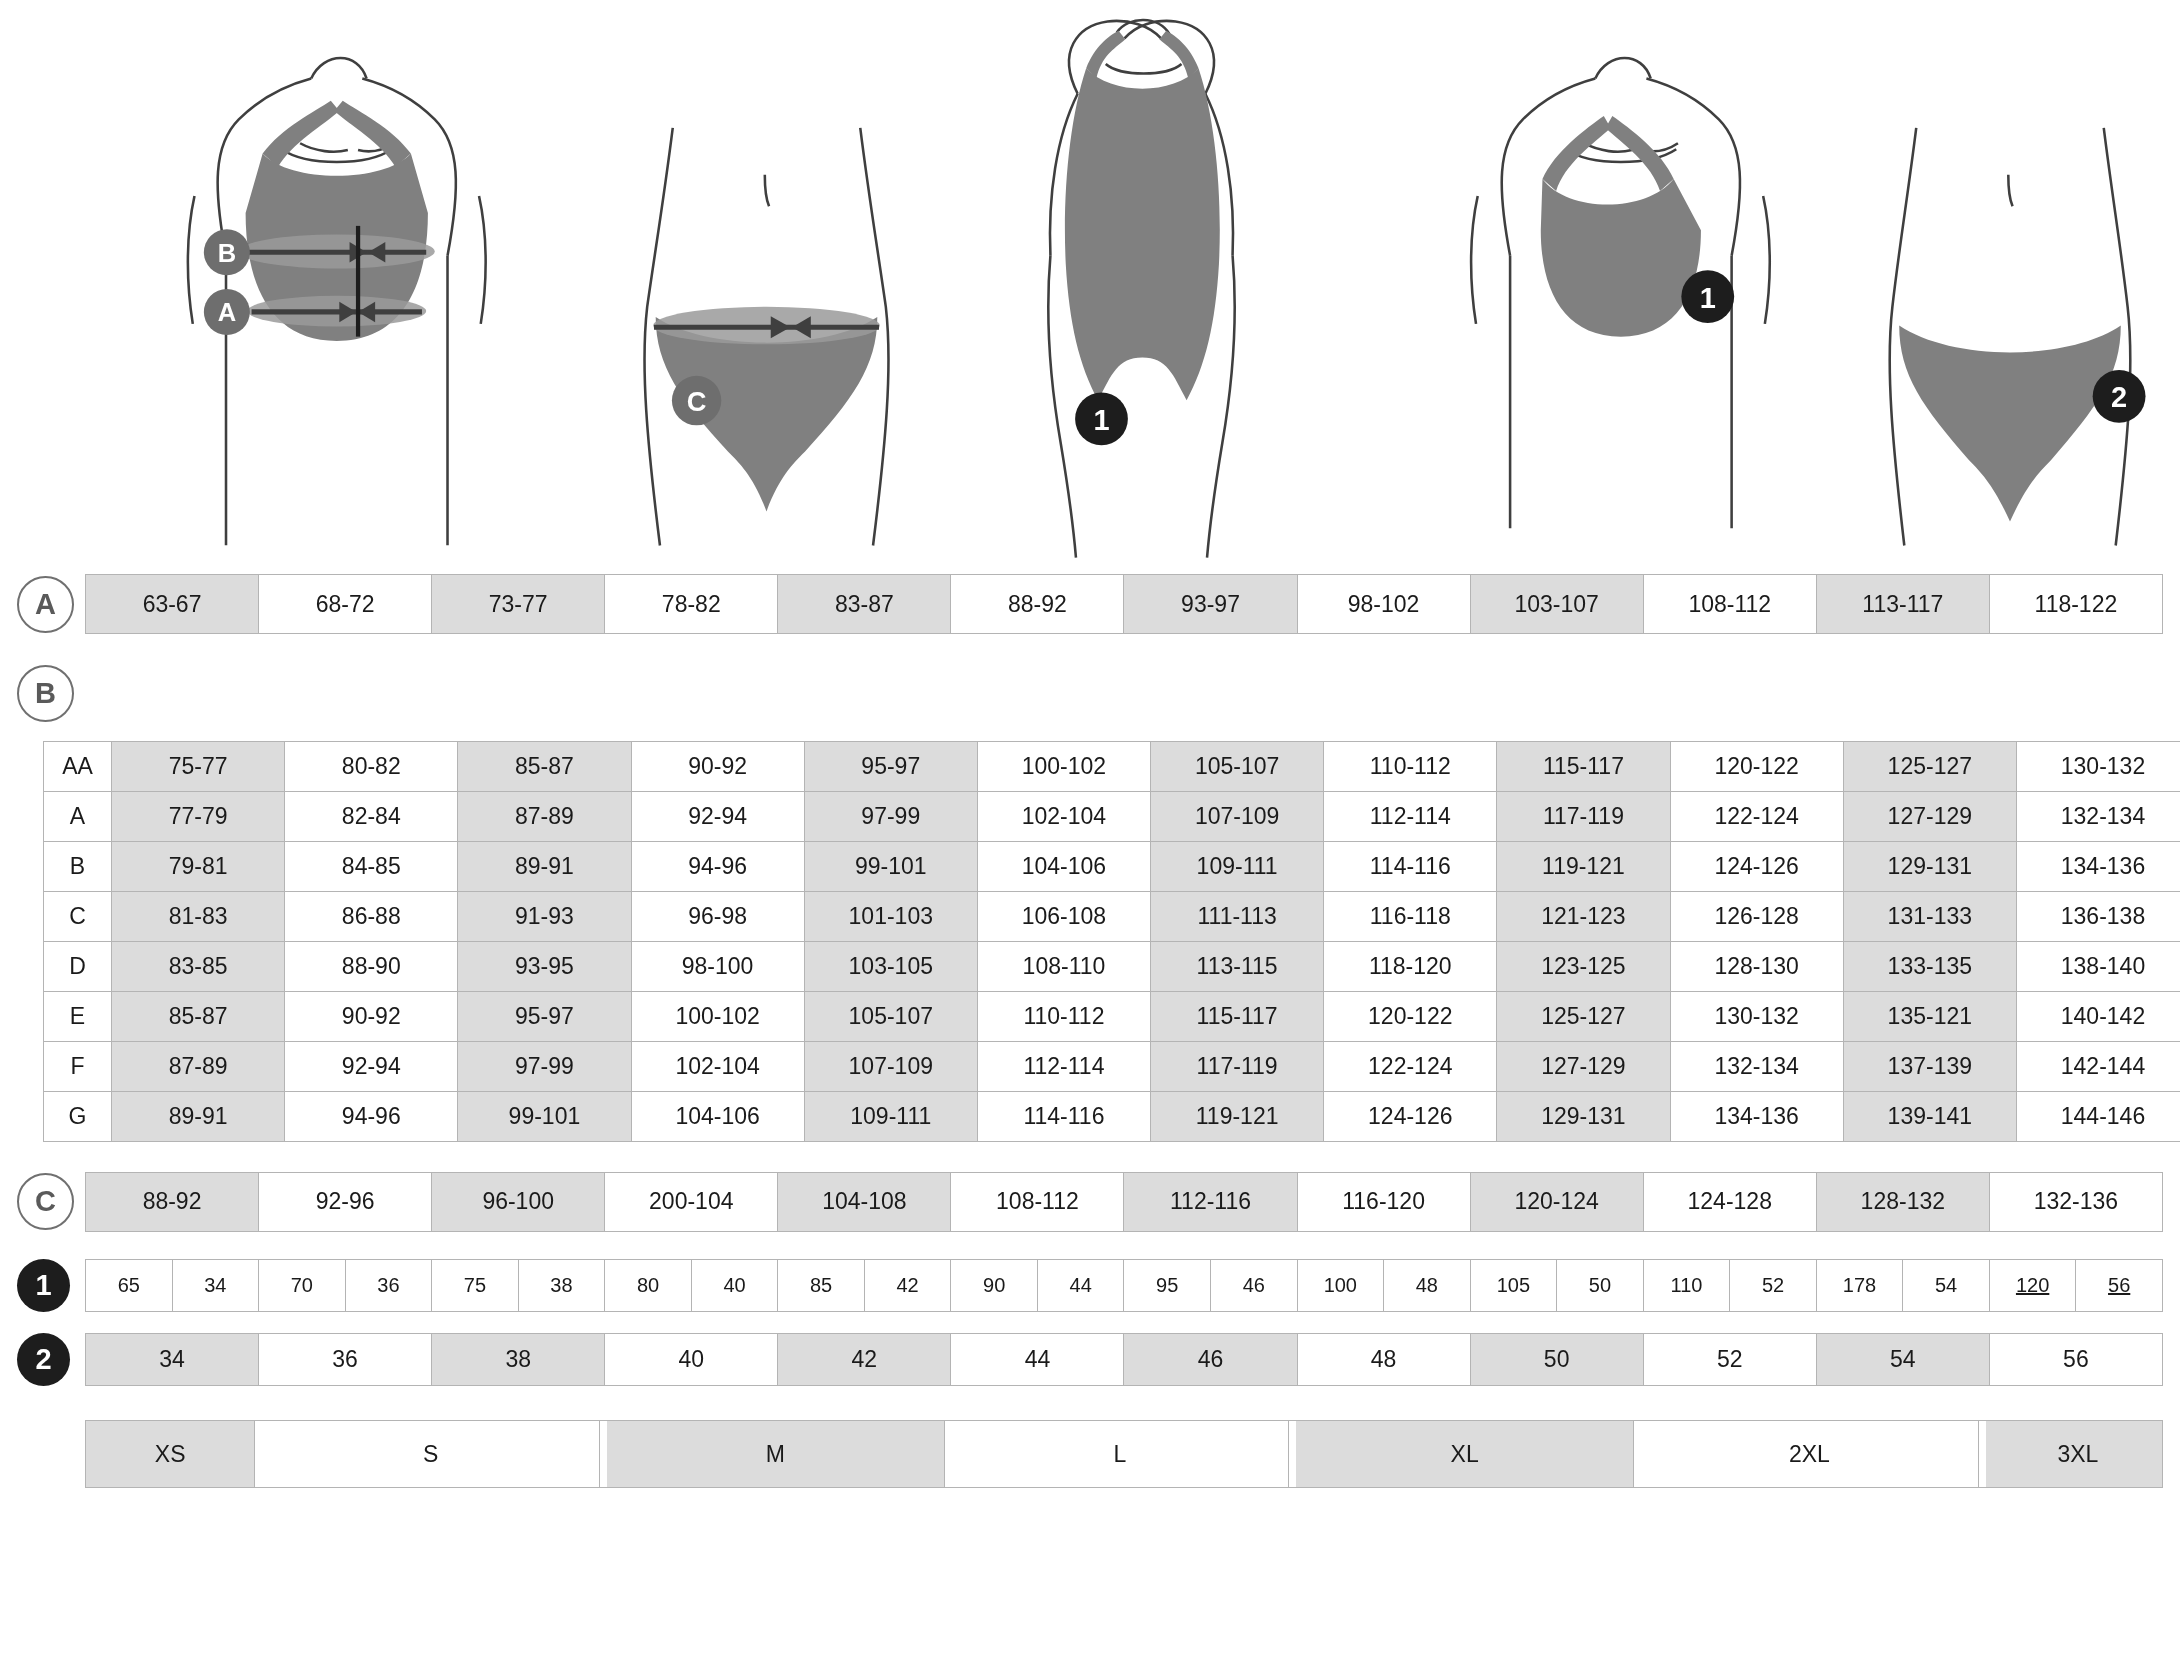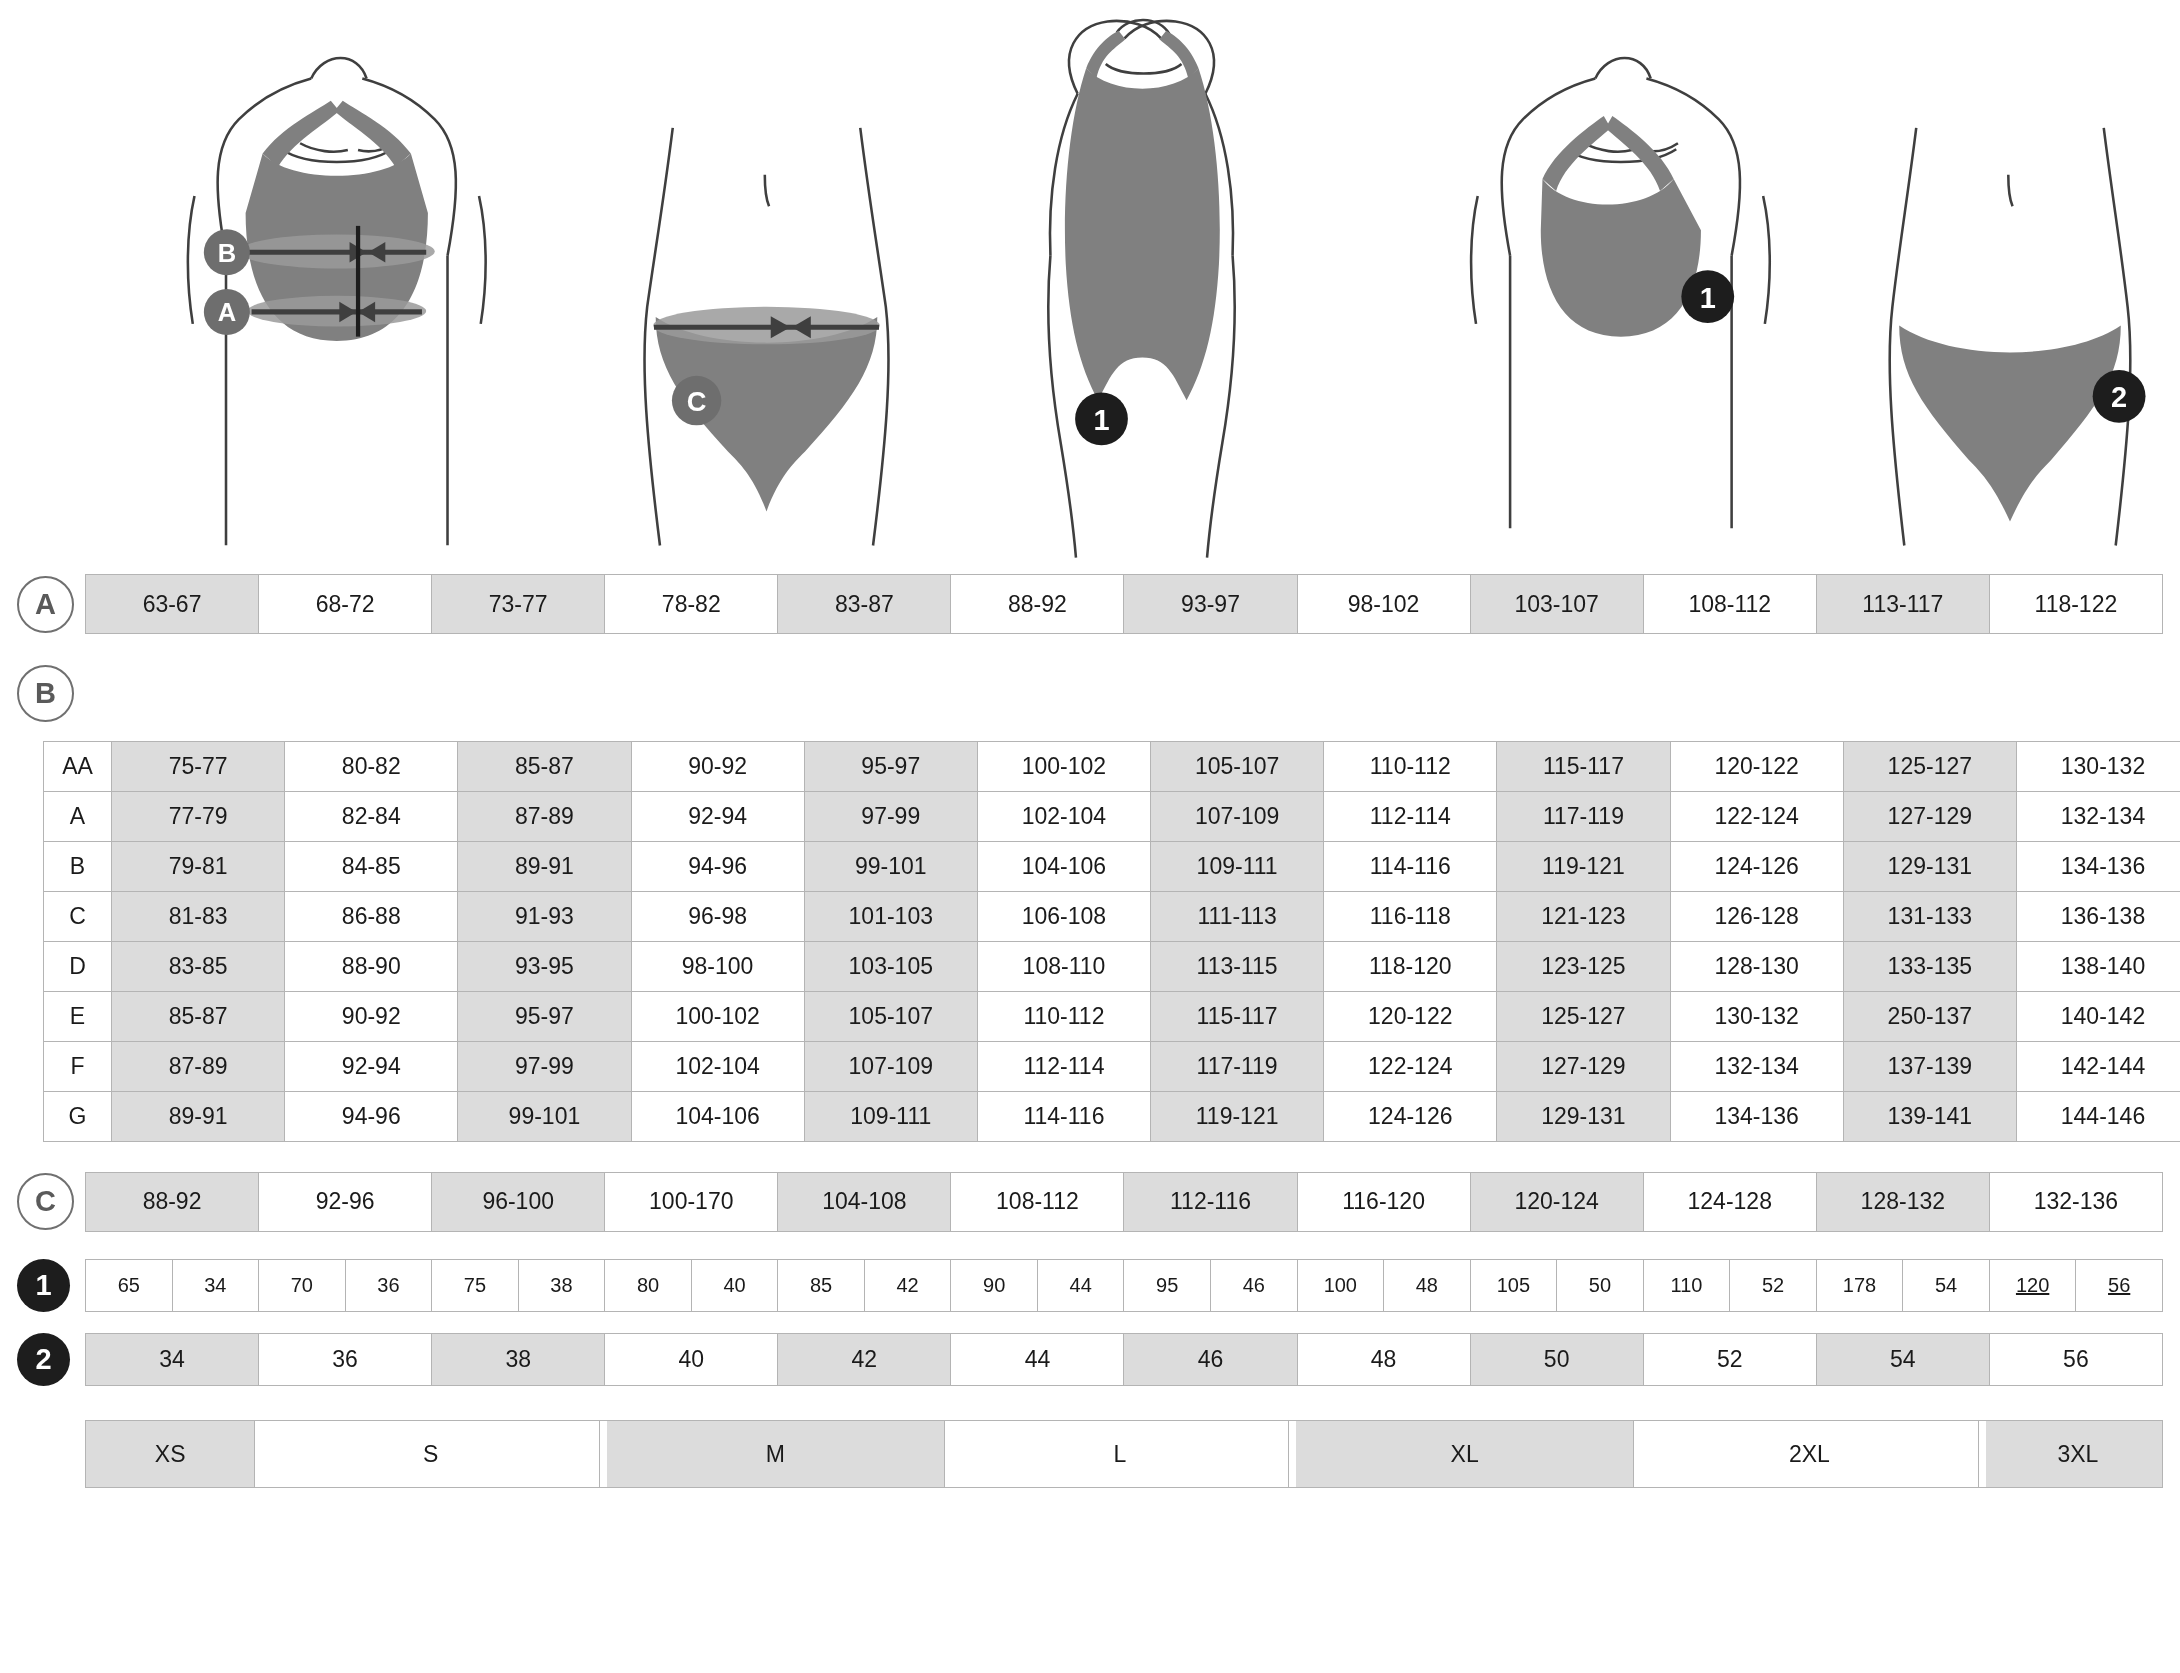--- a/index.html
+++ b/index.html
@@ -358,21 +358,21 @@
             <div class="cell shaded">85-87</div>
             <div class="cell plain">90-92</div>
             <div class="cell shaded">95-97</div>
             <div class="cell plain">100-102</div>
             <div class="cell shaded">105-107</div>
             <div class="cell plain">110-112</div>
             <div class="cell shaded">115-117</div>
             <div class="cell plain">120-122</div>
             <div class="cell shaded">125-127</div>
             <div class="cell plain">130-132</div>
-            <div class="cell shaded">250-137</div>
+            <div class="cell shaded">135-121</div>
             <div class="cell plain">140-142</div>
           </div>
         </div>
         <div class="gridrow">
           <div class="rowhead">F</div>
           <div class="cells">
             <div class="cell shaded">87-89</div>
             <div class="cell plain">92-94</div>
             <div class="cell shaded">97-99</div>
             <div class="cell plain">102-104</div>
@@ -405,21 +405,21 @@
         </div>
       </div>
   </div>
 
   <div class="rowblock" style="height:94px;">
     <div class="rowlabel circle-outline" style="top:15.3px;">C</div>
     <div class="strip" id="strip-c" style="top:13.6px; height:60px; width:2078px;">
         <div class="cell shaded">88-92</div>
         <div class="cell plain">92-96</div>
         <div class="cell shaded">96-100</div>
-        <div class="cell plain">100-170</div>
+        <div class="cell plain">200-104</div>
         <div class="cell shaded">104-108</div>
         <div class="cell plain">108-112</div>
         <div class="cell shaded">112-116</div>
         <div class="cell plain">116-120</div>
         <div class="cell shaded">120-124</div>
         <div class="cell plain">124-128</div>
         <div class="cell shaded">128-132</div>
         <div class="cell plain">132-136</div>
       </div>
   </div>

